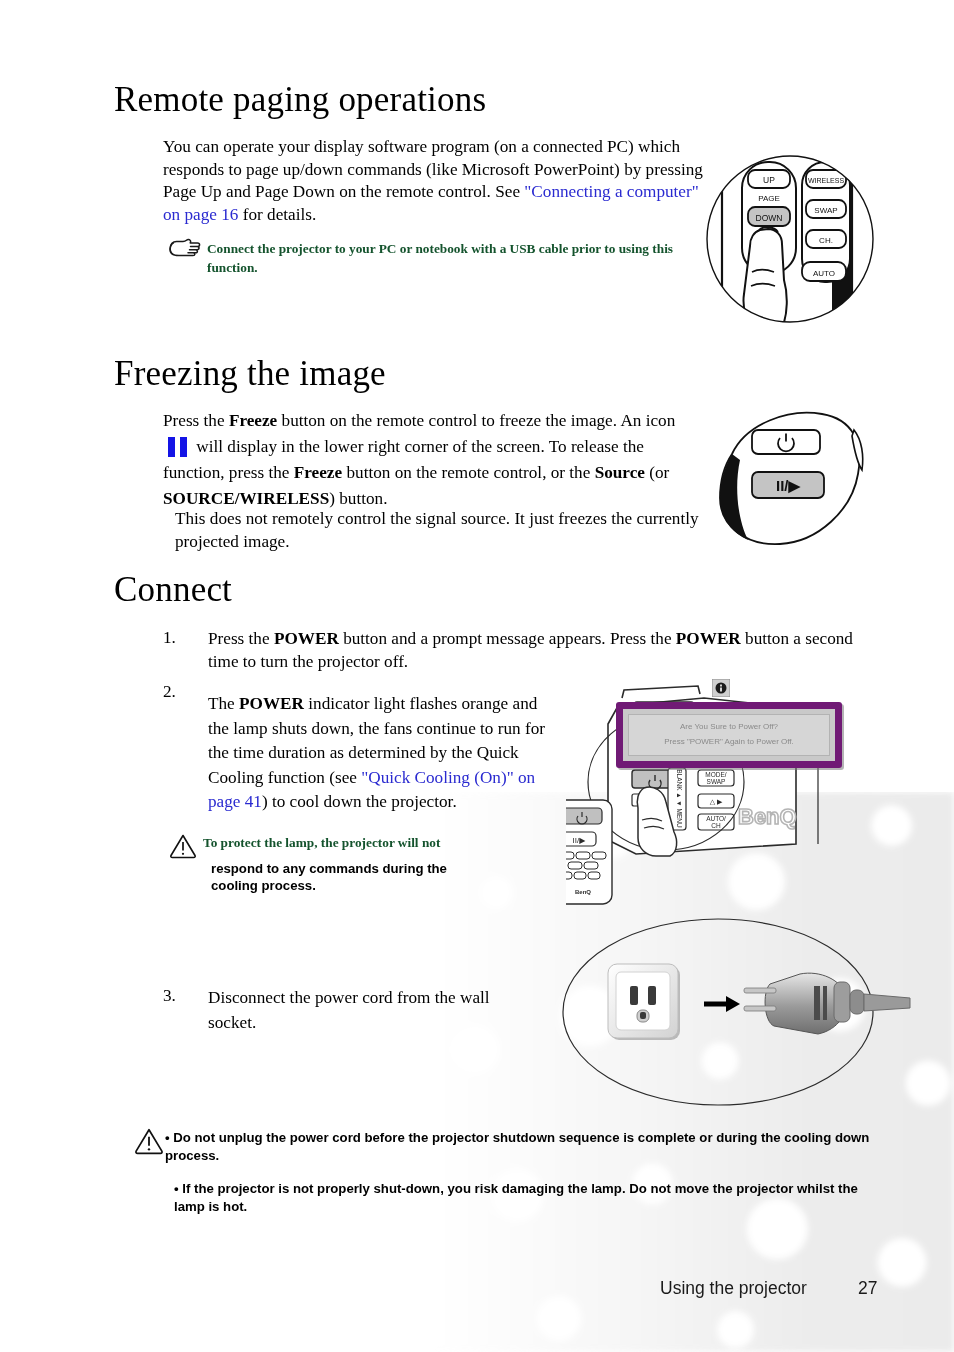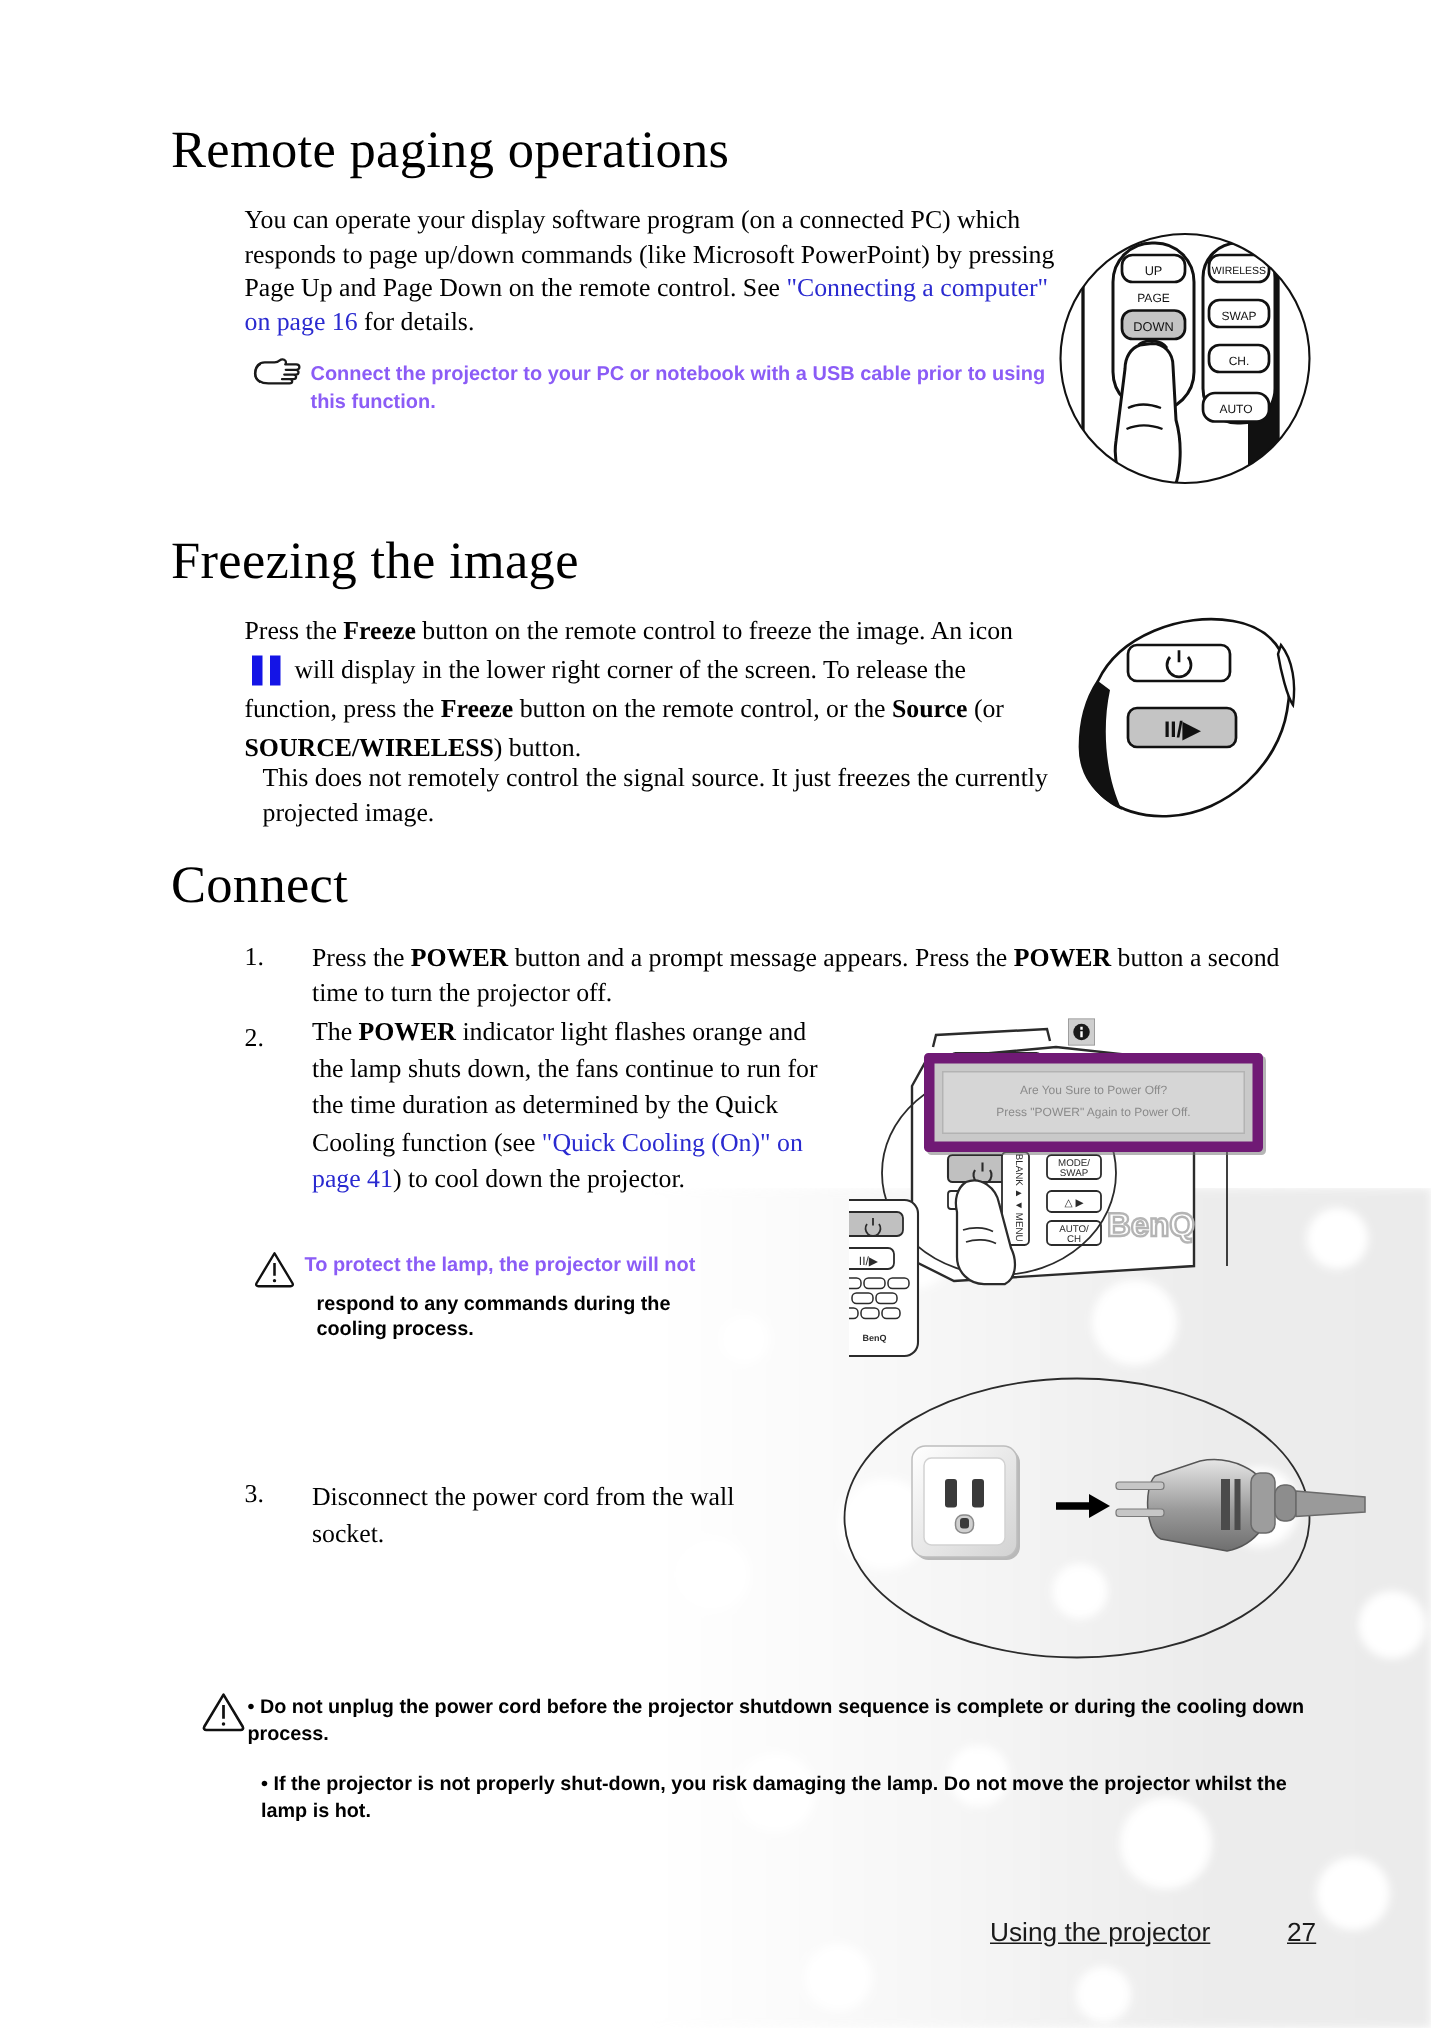--- a/index.html
+++ b/index.html
@@ -86,25 +86,25 @@
   .num {
     position: absolute;
     font-family: "Liberation Serif", serif;
     font-size: 17.2px;
     color: #000;
   }
 
   
   .note {
     position: absolute;
-    font-family: Liberation Sans, sans-serif;
+    font-family: Liberation Serif, serif;
     font-weight: bold;
     font-size: 13.3px;
     line-height: 19px;
-    color: #8b5cf6;
+    color: #14532d;
   }
   .note-sm {
     position: absolute;
     font-family: "Liberation Sans", sans-serif;
     font-weight: bold;
     font-size: 13.2px;
     line-height: 16.5px;
     color: #000;
   }
 
@@ -124,21 +124,20 @@
     vertical-align: top;
   }
   .freeze-bars i + i { margin-left: 5px; }
 
   
   .footer {
     position: absolute;
     font-family: "Liberation Sans", sans-serif;
     font-size: 17.5px;
     color: #1a1a1a;
-    text-decoration: underline;
   }
 
   
   .illus { position: absolute; }
   .osd-box {
     position: absolute;
     background: #c9c9c9;
     border: 7px solid #701a75;
     border-radius: 3px;
     box-shadow: 2px 2px 0 rgba(120,120,120,.55);
@@ -260,21 +259,21 @@
     </div>
 
     <div class="h1" style="top:570px;">Connect</div>
 
     <div class="num" style="left:163px; top:628px;">1.</div>
     <div class="body" style="left:208px; top:628px; width:660px;">
       <span>Press the </span><b>POWER</b><span> button and a prompt message appears. Press the </span><b>POWER</b><span> button a second time to turn the projector off.</span>
     </div>
 
     <div class="num" style="left:163px; top:682px;">2.</div>
-    <div class="body" style="left:208px; top:676px; width:345px; line-height:24.5px;">
+    <div class="body" style="left:208px; top:692px; width:345px; line-height:24.5px;">
       <span>The </span><b>POWER</b><span> indicator light flashes orange and the lamp shuts down, the fans continue to run for the time duration as determined by the Quick Cooling function (see </span><span class="link">"Quick Cooling (On)" on page 41</span><span>) to cool down the projector.</span>
     </div>
 
     <svg class="icon-abs" style="left:169px; top:833px;" width="28" height="26" viewBox="0 0 28 26">
       <path d="M14,2.5 L26,22.5 C26.6,23.6 25.9,24.5 24.7,24.5 L3.3,24.5 C2.1,24.5 1.4,23.6 2,22.5 Z" fill="#ffffff" stroke="#111" stroke-width="1.6" stroke-linejoin="round"></path>
       <line x1="14" y1="9" x2="14" y2="17.5" stroke="#111" stroke-width="1.7"></line>
       <circle cx="14" cy="20.8" r="1.1" fill="#111"></circle>
     </svg>
     <div class="note" style="left:203px; top:833px; width:330px;">To protect the lamp, the projector will not</div>
     <div class="note-sm" style="left:211px; top:861px; width:330px;">respond to any commands during the</div>

